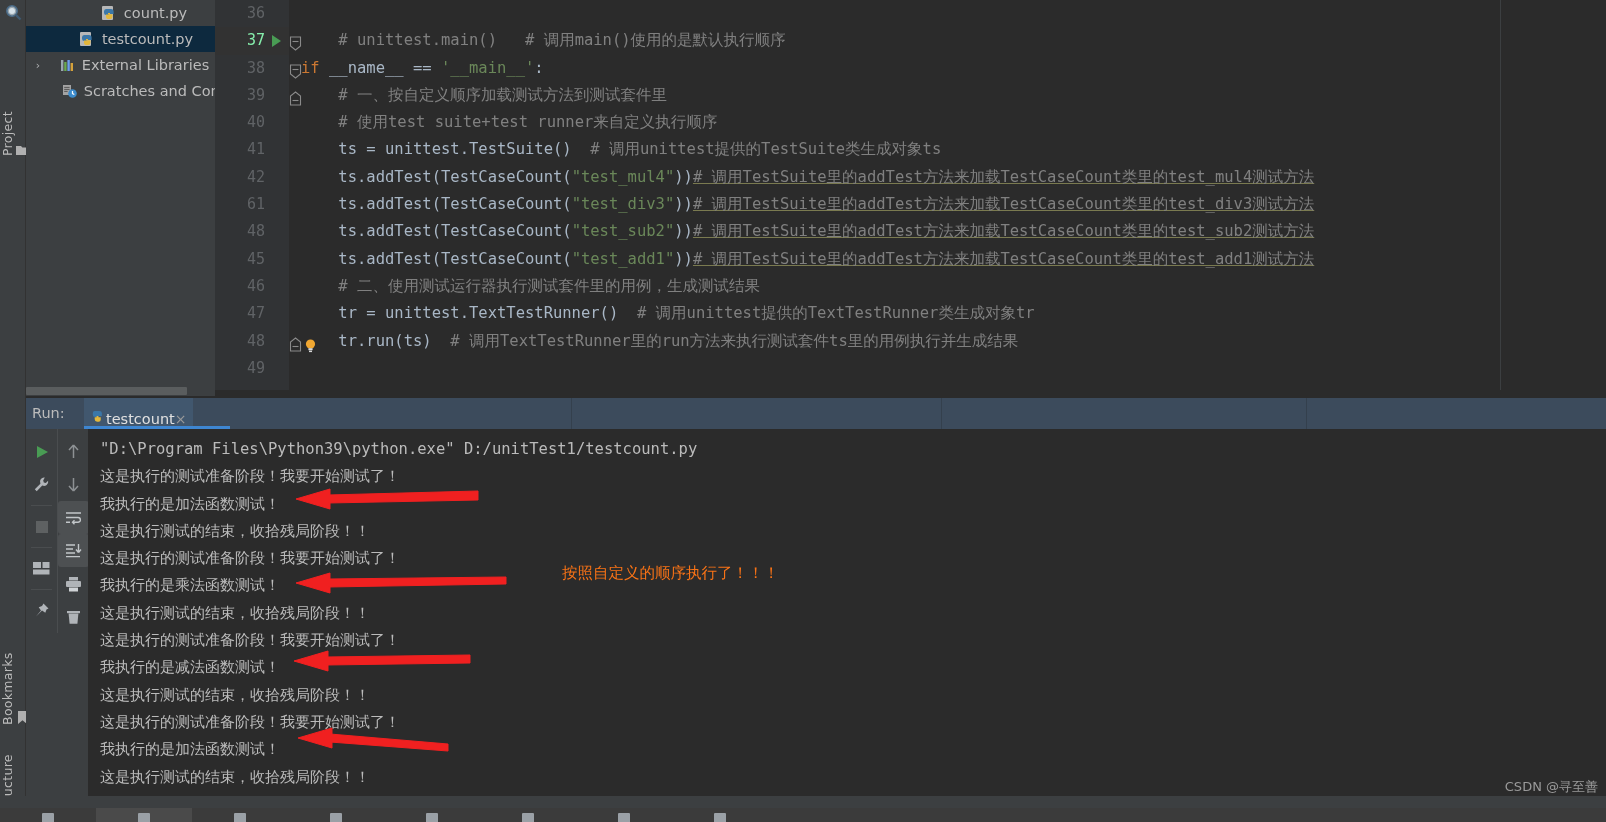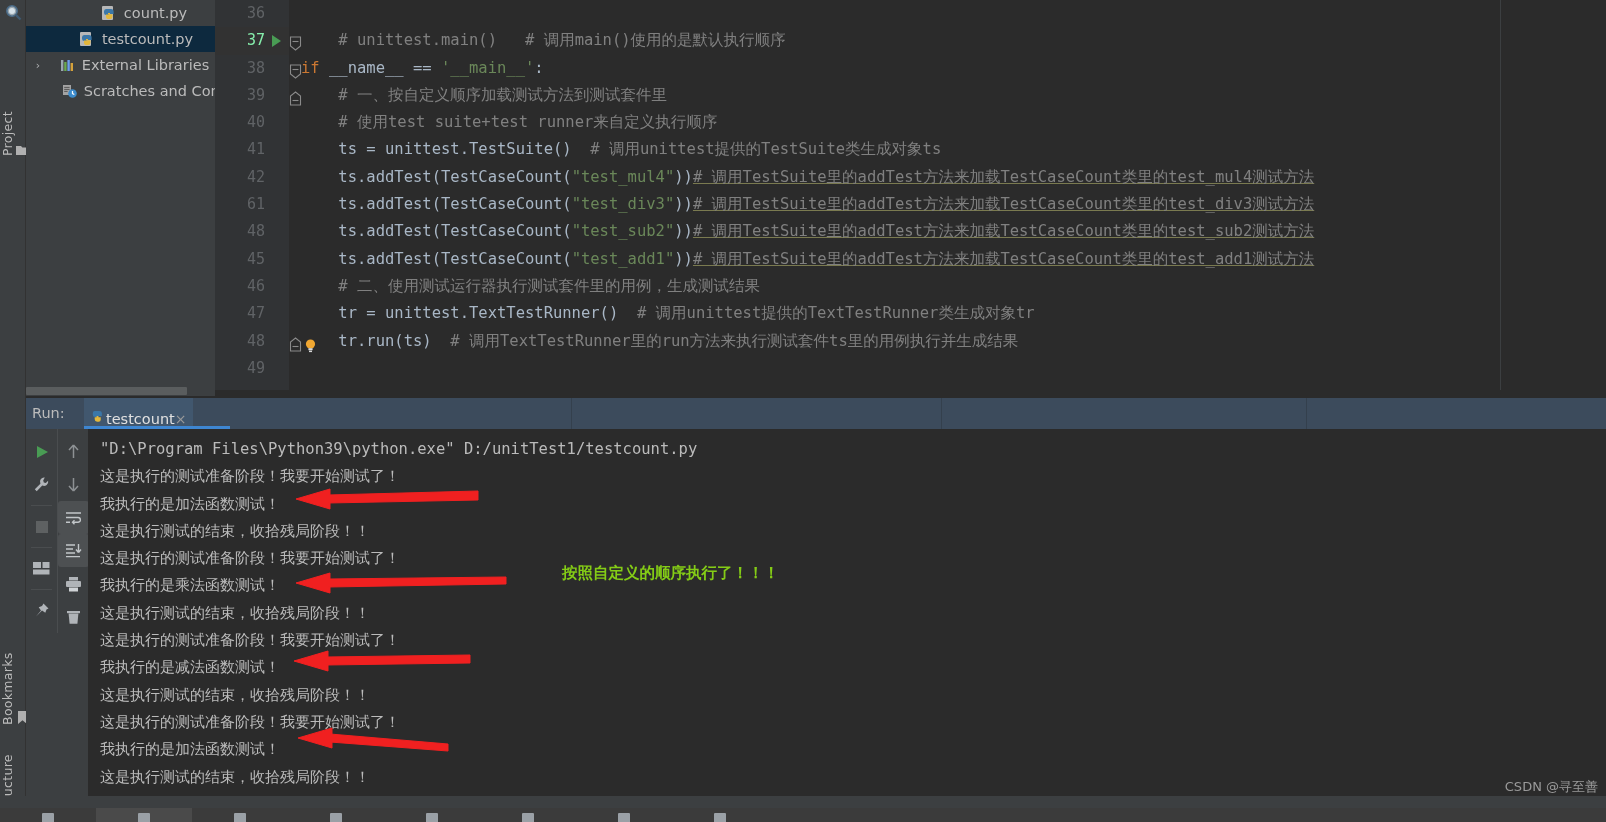--- a/index.html
+++ b/index.html
@@ -152,21 +152,21 @@
   }
   .out-line.mono {
     font-family: "DejaVu Sans Mono", "Liberation Mono", monospace; font-size: 15.5px;
   }
   .out-line.cjk { font-family: "DejaVu Sans", sans-serif; font-size: 15px; }
 
   
   .anno { position: absolute; left: 0; top: 0; width: 1606px; height: 822px;
           pointer-events: none; }
   .anno-text {
-    position: absolute; color: #84cc16; font-size: 15.5px; font-weight: bold;
+    position: absolute; color: #f97316; font-size: 15.5px; font-weight: normal;
     font-family: "DejaVu Sans", sans-serif; white-space: nowrap;
   }
 
   
   .statusbar {
     position: absolute; left: 0; top: 796px; width: 1606px; height: 12px;
     background: #3c3f41;
   }
   .watermark {
     position: absolute; right: 8px; top: 778px; color: #9a9a9a; font-size: 13px;

